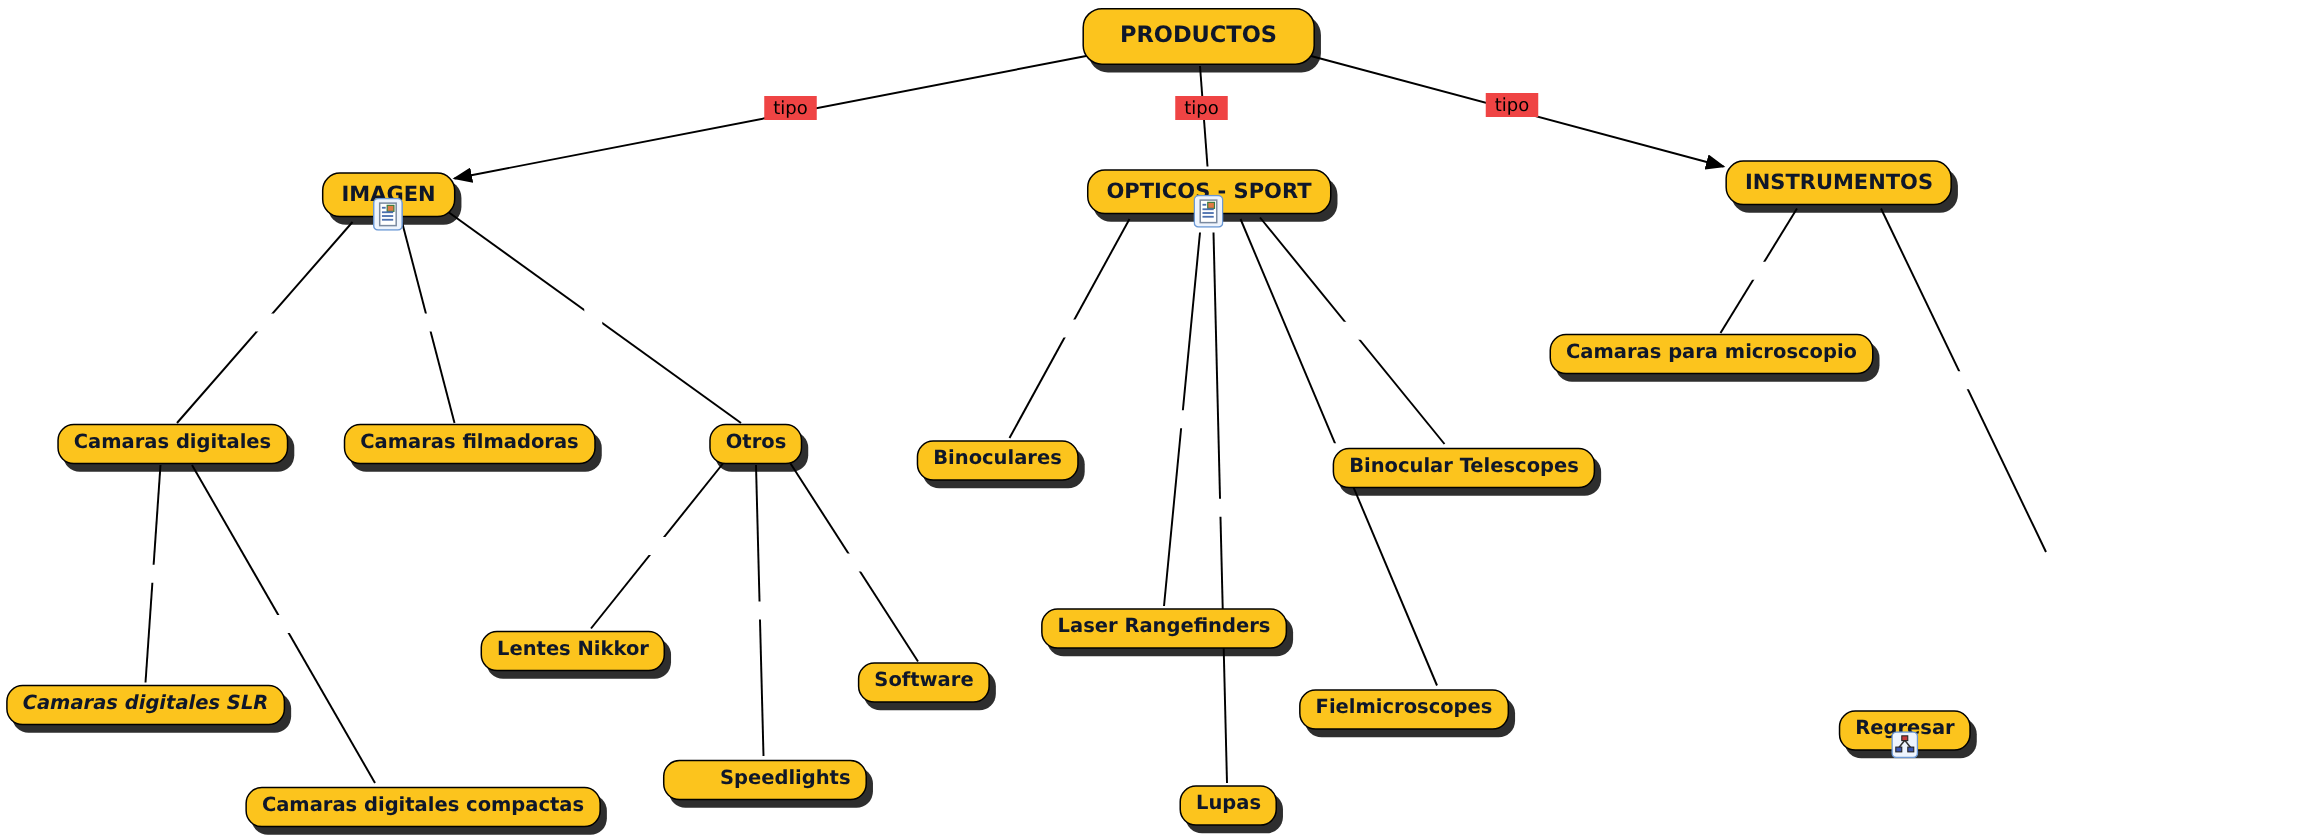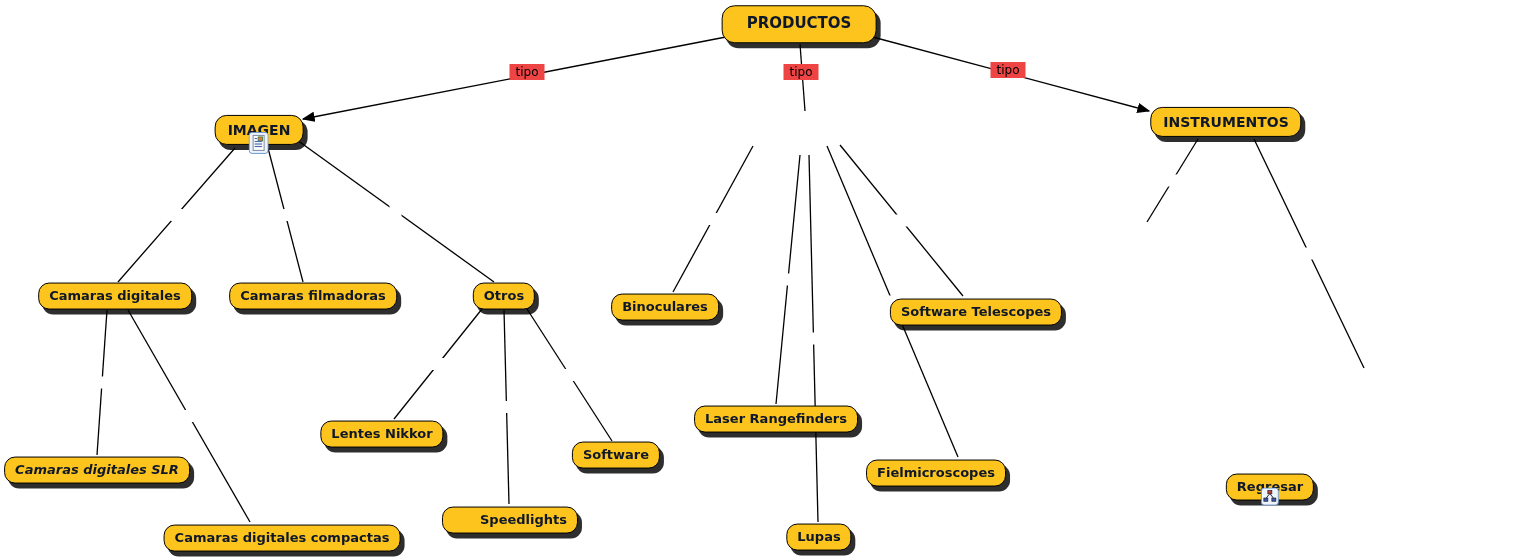--- a/index.html
+++ b/index.html
@@ -100,34 +100,44 @@
     <div class="node root" style="left: 799px; top: 24px;"><span>PRODUCTOS</span></div>
     <div class="node branch" style="left: 259px; top: 130px;"><span>IMAGEN</span><span class="node-icon"><svg id="icon-resource" width="20" height="22" viewBox="0 0 20 22">
     <rect x="0.5" y="0.5" width="19" height="21" rx="3" fill="#eef4fd" stroke="#6b98d4"></rect>
     <rect x="4.5" y="3.5" width="11" height="15" fill="#ffffff" stroke="#7a8aa0"></rect>
     <rect x="9.5" y="5" width="4.5" height="4" fill="#e07a45" stroke="#3d7a3d" stroke-width="0.8"></rect>
     <rect x="6" y="6" width="2.5" height="1.2" fill="#4a6fae"></rect>
     <rect x="6" y="9" width="7.5" height="1.2" fill="#4a6fae"></rect>
     <rect x="6" y="11.5" width="7.5" height="1.2" fill="#4a6fae"></rect>
     <rect x="6" y="14" width="7.5" height="1.2" fill="#4a6fae"></rect>
   </svg></span></div>
+    <div class="node branch" style="left: 806px; top: 128px;"><span>OPTICOS - SPORT</span><span class="node-icon"><svg id="icon-resource" width="20" height="22" viewBox="0 0 20 22">
+    <rect x="0.5" y="0.5" width="19" height="21" rx="3" fill="#eef4fd" stroke="#6b98d4"></rect>
+    <rect x="4.5" y="3.5" width="11" height="15" fill="#ffffff" stroke="#7a8aa0"></rect>
+    <rect x="9.5" y="5" width="4.5" height="4" fill="#e07a45" stroke="#3d7a3d" stroke-width="0.8"></rect>
+    <rect x="6" y="6" width="2.5" height="1.2" fill="#4a6fae"></rect>
+    <rect x="6" y="9" width="7.5" height="1.2" fill="#4a6fae"></rect>
+    <rect x="6" y="11.5" width="7.5" height="1.2" fill="#4a6fae"></rect>
+    <rect x="6" y="14" width="7.5" height="1.2" fill="#4a6fae"></rect>
+  </svg></span></div>
     <div class="node branch" style="left: 1226px; top: 122px;"><span>INSTRUMENTOS</span></div>
     <div class="node" style="left: 115px; top: 296px;"><span>Camaras digitales</span></div>
     <div class="node" style="left: 313px; top: 296px;"><span>Camaras filmadoras</span></div>
     <div class="node" style="left: 504px; top: 296px;"><span>Otros</span></div>
     <div class="node" style="left: 97px; top: 470px; font-style: italic;"><span>Camaras digitales SLR</span></div>
     <div class="node" style="left: 282px; top: 538px;"><span>Camaras digitales compactas</span></div>
     <div class="node" style="left: 382px; top: 434px;"><span>Lentes Nikkor</span></div>
     <div class="node" style="left: 510px; top: 520px; padding-left: 37px;"><span>Speedlights</span></div>
     <div class="node" style="left: 616px; top: 455px;"><span>Software</span></div>
     <div class="node" style="left: 665px; top: 307px;"><span>Binoculares</span></div>
     <div class="node" style="left: 776px; top: 419px;"><span>Laser Rangefinders</span></div>
     <div class="node" style="left: 819px; top: 537px;"><span>Lupas</span></div>
-    <div class="node" style="left: 976px; top: 312px;"><span>Software Telescopes</span></div>
+    <div class="node" style="left: 976px; top: 312px;"><span>Binocular Telescopes</span></div>
     <div class="node" style="left: 936px; top: 473px;"><span>Fielmicroscopes</span></div>
+    <div class="node" style="left: 1141px; top: 236px;"><span>Camaras para microscopio</span></div>
     <div class="node" style="left: 1270px; top: 487px;"><span>Regresar</span><span class="node-icon"><svg id="icon-cmap" width="18" height="18" viewBox="0 0 18 18">
     <rect x="0.5" y="0.5" width="17" height="17" rx="3" fill="#eef4fd" stroke="#6b98d4"></rect>
     <line x1="9" y1="6" x2="5" y2="11" stroke="#333" stroke-width="1"></line>
     <line x1="9" y1="6" x2="13" y2="11" stroke="#333" stroke-width="1"></line>
     <rect x="7" y="3" width="4" height="3.2" fill="#c43a3a" stroke="#222" stroke-width="0.7"></rect>
     <rect x="3" y="10.5" width="4" height="3.2" fill="#3a55b0" stroke="#222" stroke-width="0.7"></rect>
     <rect x="11" y="10.5" width="4" height="3.2" fill="#3a55b0" stroke="#222" stroke-width="0.7"></rect>
   </svg></span></div>
   </div>
 

